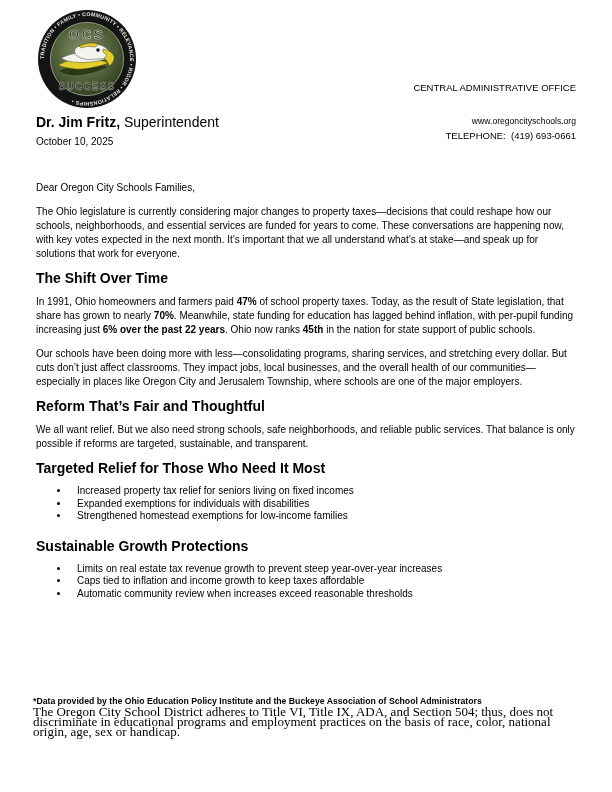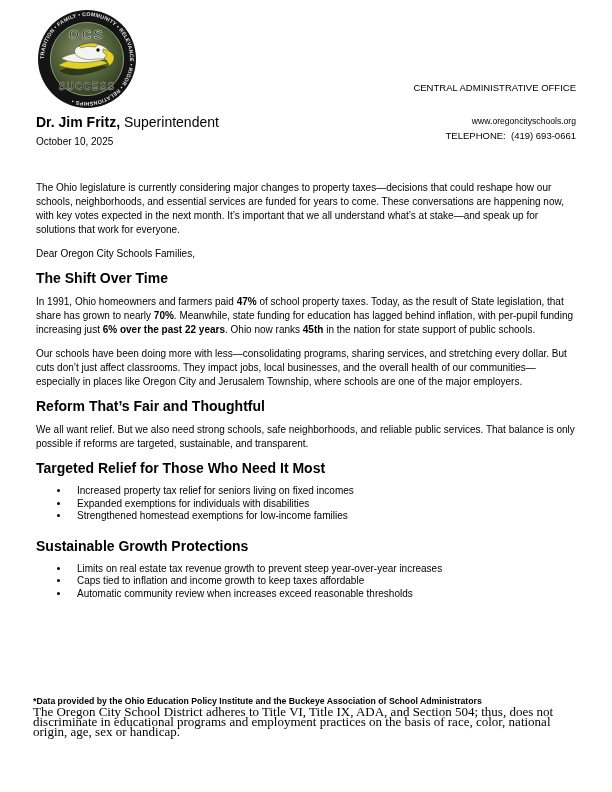--- a/index.html
+++ b/index.html
@@ -79,22 +79,22 @@
   <div class="hdr-right">
     <div class="hdr-office">CENTRAL ADMINISTRATIVE OFFICE</div>
     <div>TELEPHONE:  (419) 693-0661</div>
   </div>
   <div class="hdr-site">www.oregoncityschools.org</div>
 
   <div class="supt"><b>Dr. Jim Fritz,</b><span> Superintendent</span></div>
 
   <div class="body">
     <p class="date">October 10, 2025</p>
+    <p>Dear Oregon City Schools Families,</p>
     <p>The Ohio legislature is currently considering major changes to property taxes—decisions that could reshape how our schools, neighborhoods, and essential services are funded for years to come. These conversations are happening now, with key votes expected in the next month. It’s important that we all understand what’s at stake—and speak up for solutions that work for everyone.</p>
-    <p>Dear Oregon City Schools Families,</p>
 
     <h2>The Shift Over Time</h2>
     <p><span>In 1991, Ohio homeowners and farmers paid </span><b>47%</b><span> of school property taxes. Today, as the result of State legislation, that share has grown to nearly </span><b>70%</b><span>. Meanwhile, state funding for education has lagged behind inflation, with per-pupil funding increasing just </span><b>6% over the past 22 years</b><span>. Ohio now ranks </span><b>45th</b><span> in the nation for state support of public schools.</span></p>
 
     <p>Our schools have been doing more with less—consolidating programs, sharing services, and stretching every dollar. But cuts don’t just affect classrooms. They impact jobs, local businesses, and the overall health of our communities—especially in places like Oregon City and Jerusalem Township, where schools are one of the major employers.</p>
 
     <h2>Reform That’s Fair and Thoughtful</h2>
     <p>We all want relief. But we also need strong schools, safe neighborhoods, and reliable public services. That balance is only possible if reforms are targeted, sustainable, and transparent.</p>
 
     <h2>Targeted Relief for Those Who Need It Most</h2>

